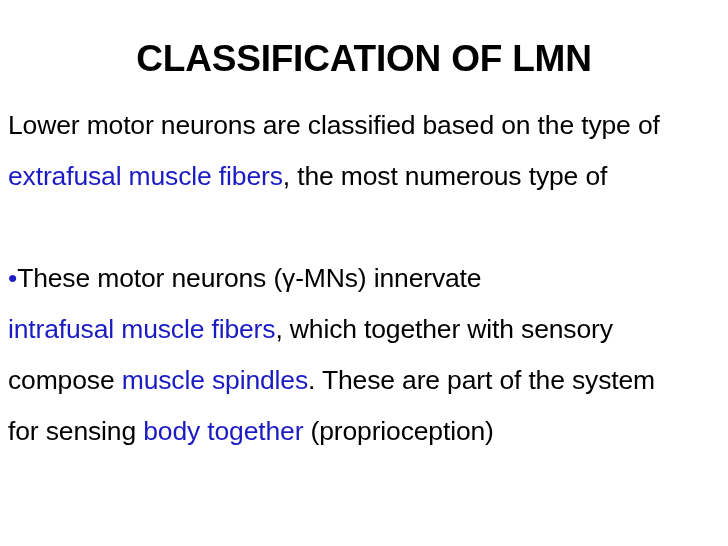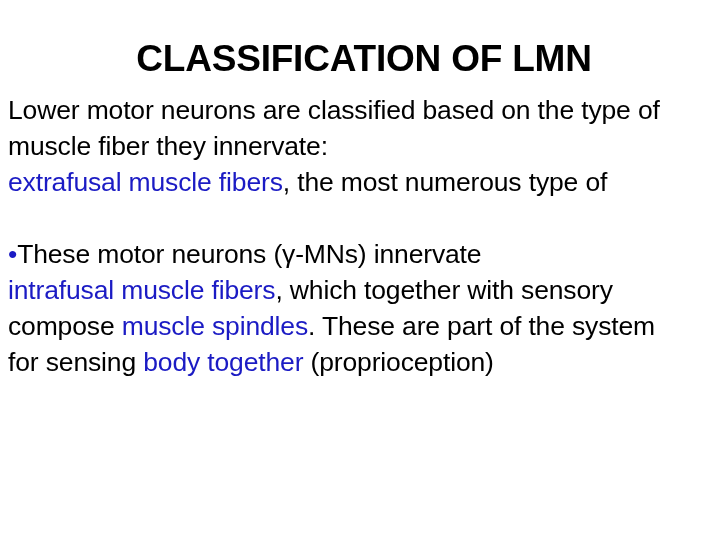--- a/index.html
+++ b/index.html
@@ -39,20 +39,21 @@
     top: 92px;
     left: 8px;
     width: 716px;
   }
   .text-line {
     font-size: 26.5px;
     line-height: 36px;
     color: #000000;
     white-space: nowrap;
     letter-spacing: -0.15px;
+    margin-top: 15px;
   }
   .text-line.blank {
     height: 36px;
   }
   .bullet-dot {
     color: #1b1bc4;
     font-size: 26.5px;
     line-height: 36px;
   }
   .hl {
@@ -64,21 +65,20 @@
 </style>
 </head>
 <body>
 
 <div class="slide">
 
   <div class="slide-title">CLASSIFICATION OF LMN</div>
 
   <div class="body-block">
       <div class="text-line"><span class="blk">Lower motor neurons are classified based on the type of</span></div>
-      <div class="text-line"><span class="blk">muscle fiber they innervate:</span></div>
       <div class="text-line"><span class="hl">extrafusal muscle fibers</span><span class="blk">, the most numerous type of</span></div>
       <div class="text-line blank"></div>
       <div class="text-line"><span class="bullet-dot">•</span><span class="blk">These motor neurons (γ-MNs) innervate</span></div>
       <div class="text-line"><span class="hl">intrafusal muscle fibers</span><span class="blk">, which together with sensory</span></div>
       <div class="text-line"><span class="blk">compose </span><span class="hl">muscle spindles</span><span class="blk">. These are part of the system</span></div>
       <div class="text-line"><span class="blk">for sensing </span><span class="hl">body together</span><span class="blk"> (proprioception)</span></div>
     </div>
 
 </div>
 

